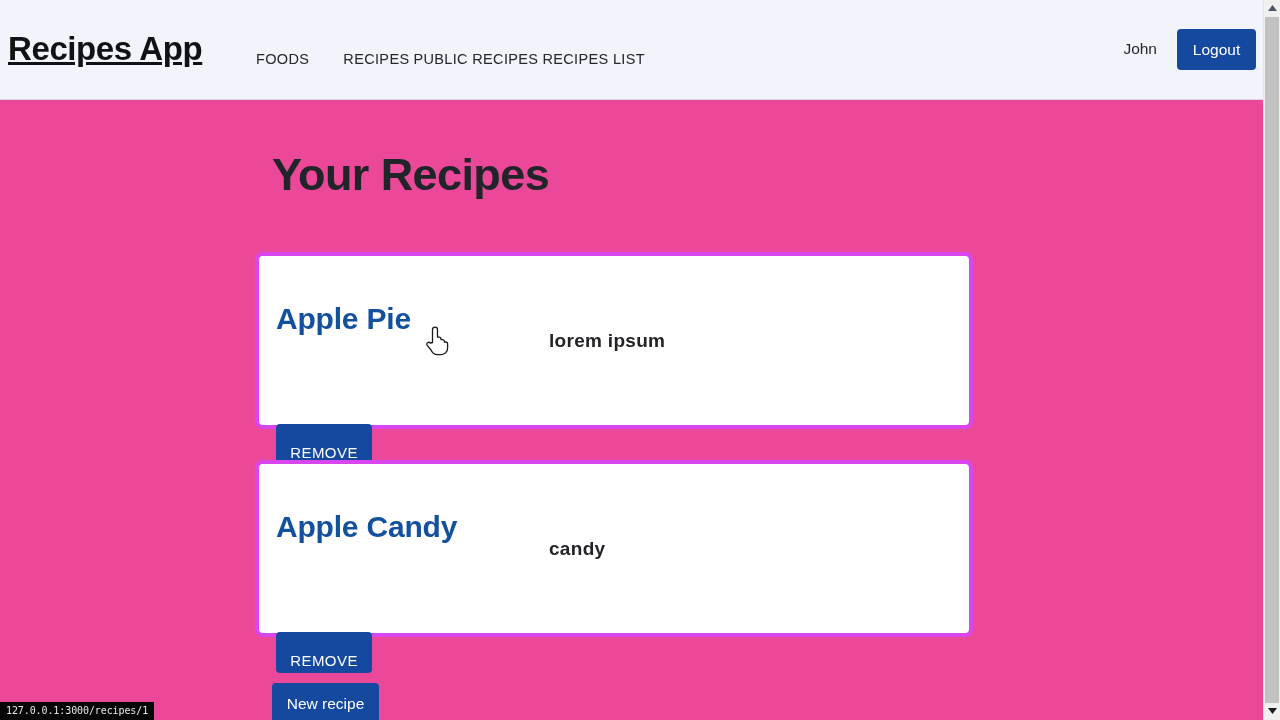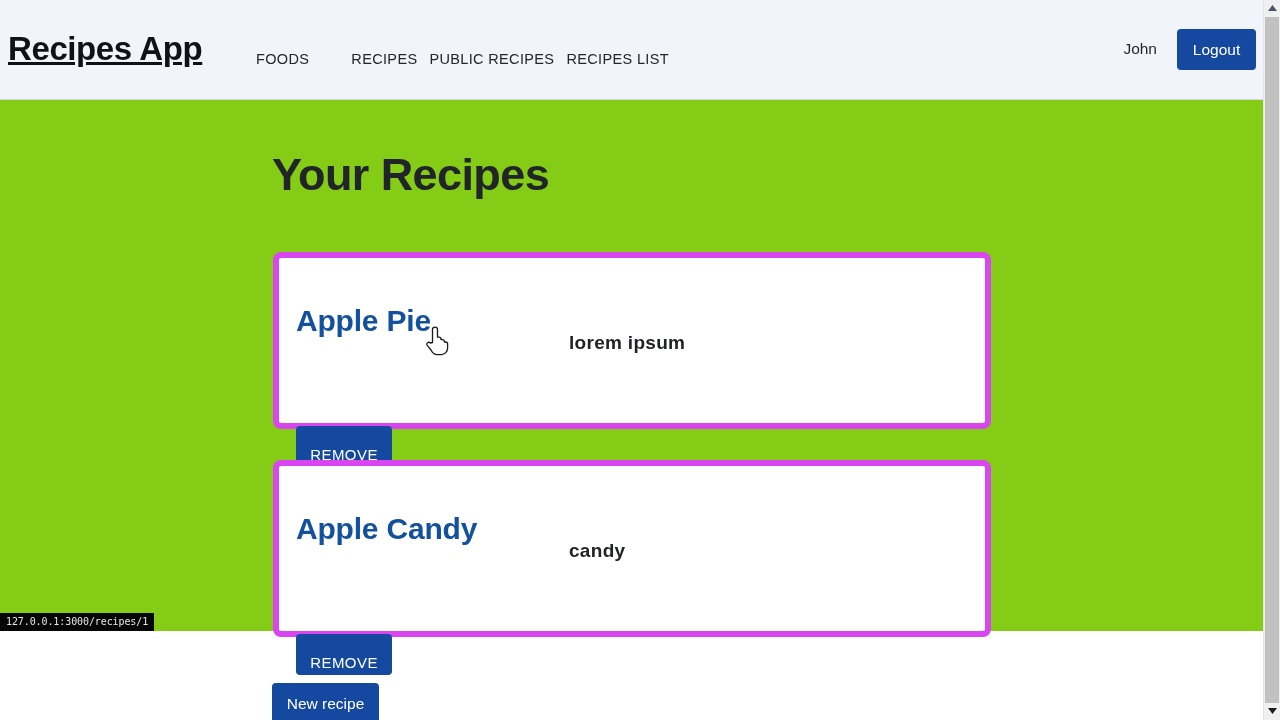--- a/index.html
+++ b/index.html
@@ -20,22 +20,22 @@
     height: 720px;
     background: #ffffff;
     overflow: hidden;
   }
 
   
   #page {
     position: absolute;
     left: 0; top: 0;
     width: 1263px;
-    height: 631px;
-    background: #84cc16;
+    height: 720px;
+    background: #ec4899;
   }
 
   
   #navbar {
     position: relative;
     width: 1263px;
     height: 100px;
     background: #f1f4fb;
     border-bottom: 1px solid #d8d8d8;
   }
@@ -48,21 +48,21 @@
     color: #111215;
     letter-spacing: -0.4px;
     white-space: nowrap;
   }
   #nav-links {
     position: absolute;
     left: 256px;
     top: 51px;
     display: flex;
     align-items: center;
-    gap: 12px;
+    gap: 4px;
   }
   .nav-link {
     font-size: 14.5px;
     color: #25262b;
     text-decoration: none;
     letter-spacing: 0.35px;
     white-space: nowrap;
     cursor: pointer;
     padding: 0;
   }
@@ -111,24 +111,24 @@
     font-size: 45px;
     font-weight: bold;
     color: #212529;
     letter-spacing: -0.6px;
     margin: 0;
     white-space: nowrap;
   }
 
   .recipe-card {
     position: absolute;
-    left: 273px;
+    left: 255px;
     width: 718px;
     height: 177px;
-    border: 6px solid #d946ef;
+    border: 4px solid #d946ef;
     border-radius: 8px;
     background: #ffffff;
   }
   #card-0 { top: 151px; }
   #card-1 { top: 359px; }
 
   .recipe-title {
     position: absolute;
     left: 17px;
     top: 46px;

